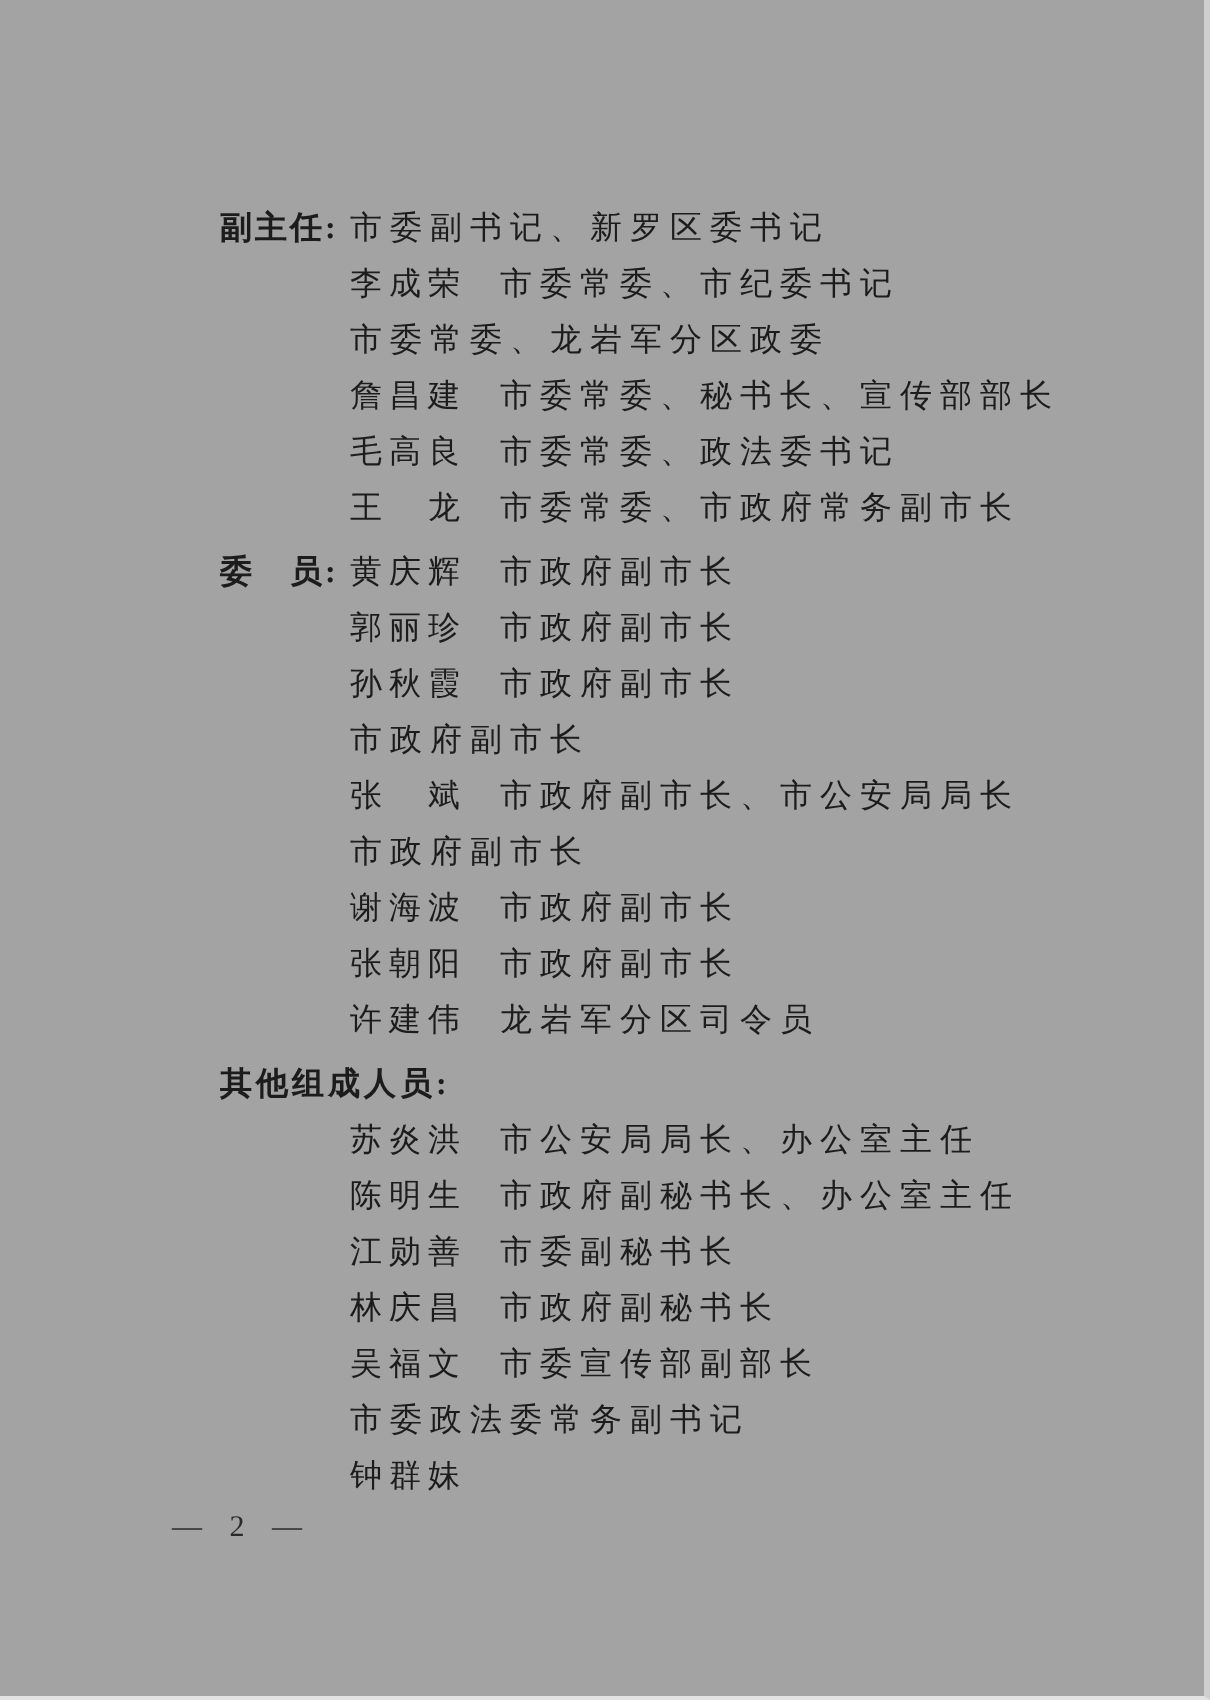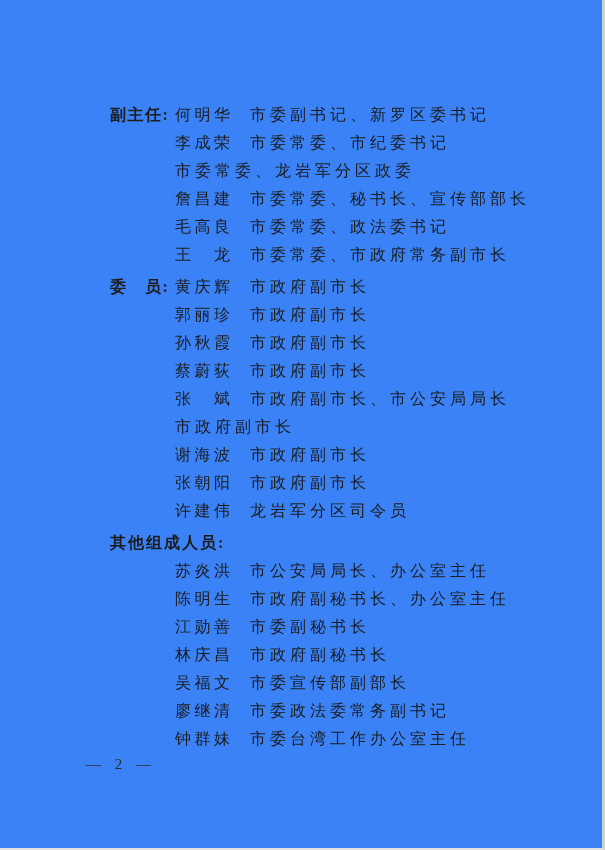--- a/index.html
+++ b/index.html
@@ -4,21 +4,21 @@
 <style>
   html, body {
     margin: 0;
     padding: 0;
     background: #ffffff;
   }
   .doc-page {
     position: relative;
     width: 605px;
     height: 850px;
-    background: #3b82f6;
+    background: #a3a3a3;
     box-sizing: border-box;
     border-right: 3px solid #cfcfcf;
     border-bottom: 2px solid #e2e2e2;
     overflow: hidden;
     font-family: "Liberation Serif", "DejaVu Serif", serif;
     color: #1c1c1c;
   }
   .roster {
     position: absolute;
     left: 110px;
@@ -67,21 +67,20 @@
   }
 </style>
 </head>
 <body>
 
 <div class="doc-page">
   <div class="roster">
 
     <div class="row">
       <span class="lbl">副主任:</span>
-      <span class="nm">何明华</span>
       <span class="ttl">市委副书记、新罗区委书记</span>
     </div>
     <div class="row">
       <span class="lbl"></span>
       <span class="nm">李成荣</span>
       <span class="ttl">市委常委、市纪委书记</span>
     </div>
     <div class="row">
       <span class="lbl"></span>
       <span class="ttl">市委常委、龙岩军分区政委</span>
@@ -112,21 +111,20 @@
       <span class="nm">郭丽珍</span>
       <span class="ttl">市政府副市长</span>
     </div>
     <div class="row">
       <span class="lbl"></span>
       <span class="nm">孙秋霞</span>
       <span class="ttl">市政府副市长</span>
     </div>
     <div class="row">
       <span class="lbl"></span>
-      <span class="nm">蔡蔚荻</span>
       <span class="ttl">市政府副市长</span>
     </div>
     <div class="row">
       <span class="lbl"></span>
       <span class="nm">张　斌</span>
       <span class="ttl">市政府副市长、市公安局局长</span>
     </div>
     <div class="row">
       <span class="lbl"></span>
       <span class="ttl">市政府副市长</span>
@@ -170,25 +168,23 @@
       <span class="nm">林庆昌</span>
       <span class="ttl">市政府副秘书长</span>
     </div>
     <div class="row">
       <span class="lbl"></span>
       <span class="nm">吴福文</span>
       <span class="ttl">市委宣传部副部长</span>
     </div>
     <div class="row">
       <span class="lbl"></span>
-      <span class="nm">廖继清</span>
       <span class="ttl">市委政法委常务副书记</span>
     </div>
     <div class="row">
       <span class="lbl"></span>
       <span class="nm">钟群妹</span>
-      <span class="ttl">市委台湾工作办公室主任</span>
     </div>
 
   </div>
 
   <div class="page-number">— 2 —</div>
 </div>
 
 </body></html>

